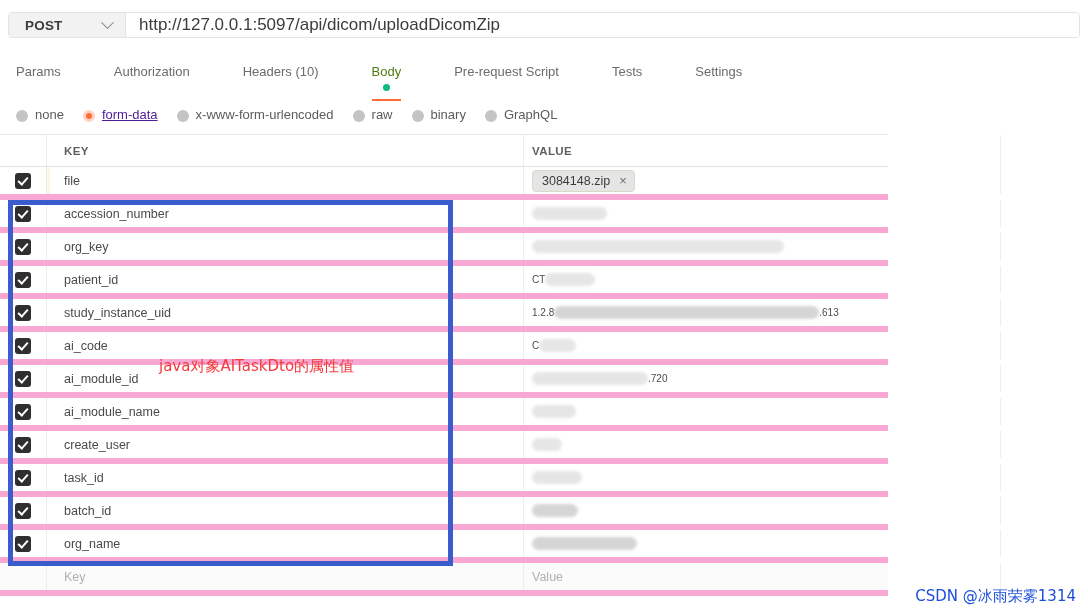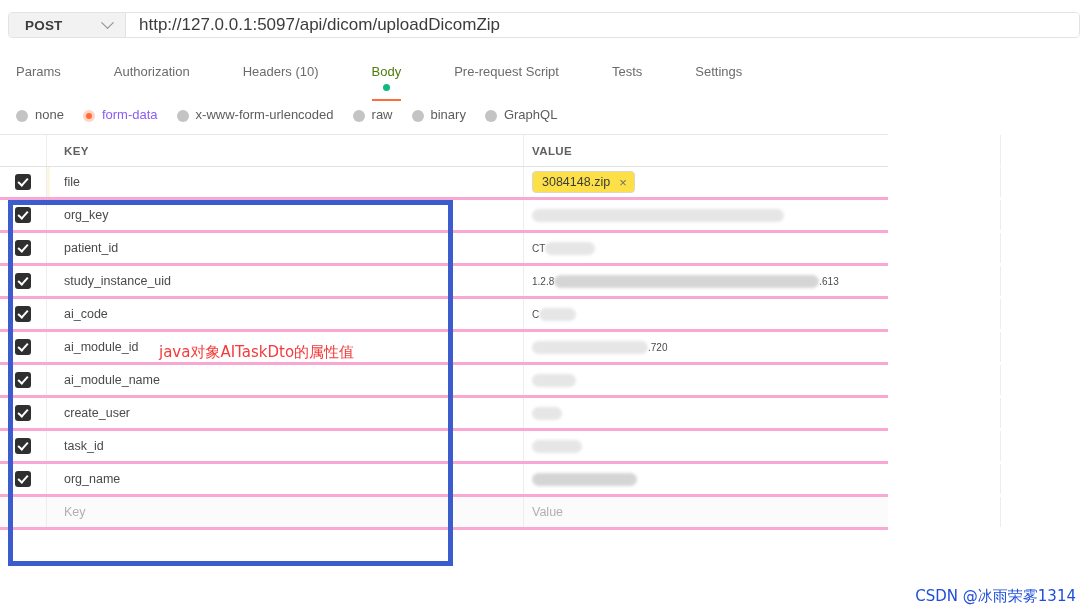--- a/index.html
+++ b/index.html
@@ -128,33 +128,33 @@
     background: #ffd4c4;
   }
   .radio-opt.selected .radio-dot::after {
     content: "";
     position: absolute;
     left: 3px; top: 3px;
     width: 6px; height: 6px;
     border-radius: 50%;
     background: #ff6c37;
   }
-  .radio-opt.selected { color: #8b5cf6; }
+  .radio-opt.selected { color: #4c1d95; text-decoration: underline; }
 
   
   .table {
     position: absolute;
     left: 0; top: 134px;
     width: 888px;
     border-top: 1px solid #e8e8e8;
   }
   .trow {
     display: flex;
     height: 33px;
-    border-bottom: 3px solid #f9a8d4;
+    border-bottom: 6px solid #f9a8d4;
     background: #ffffff;
   }
   .trow.head {
     height: 32px;
     background: #ffffff;
     border-bottom: 1px solid #e2e2e2;
   }
   .trow.placeholder { background: #fbfbfb; }
   .c-check {
     width: 47px;
@@ -236,21 +236,21 @@
   }
 
   
   .file-chip {
     display: inline-flex;
     align-items: center;
     gap: 9px;
     border: 1px solid #ddd7c9;
     border-radius: 4px;
     padding: 3px 7px 3px 9px;
-    background: #fde047;
+    background: #e5e5e5;
     font-size: 12.5px;
     color: #3c3c3c;
     cursor: pointer;
   }
   .chip-x {
     font-size: 13px;
     color: #6e6e6e;
     line-height: 1;
     cursor: pointer;
   }
@@ -283,21 +283,21 @@
     left: 8px; top: 200px;
     width: 445px; height: 366px;
     border: 5px solid #3a5ccc;
     pointer-events: none;
     z-index: 5;
   }
 
   
   .annotation {
     position: absolute;
-    left: 159px; top: 343px;
+    left: 159px; top: 357px;
     font-size: 15px;
     color: #f43a3a;
     font-family: "DejaVu Sans", "Liberation Sans", sans-serif;
     white-space: nowrap;
     z-index: 8;
   }
 
   
   .watermark {
     position: absolute;
@@ -390,20 +390,32 @@
       <div class="c-key">file</div>
       <div class="c-val">
         <span class="file-chip">
           <span>3084148.zip</span>
           <span class="chip-x">×</span>
         </span>
       </div>
       <div class="c-desc"></div>
     </div>
 
+    <div class="trow">
+      <div class="c-check">
+        <span class="cb"></span>
+      </div>
+      <div class="c-key">accession_number</div>
+      <div class="c-val">
+        <span class="redact">
+          <span class="blur" style="width:75px"></span>
+        </span>
+      </div>
+      <div class="c-desc"></div>
+    </div>
 
     <div class="trow">
       <div class="c-check">
         <span class="cb"></span>
       </div>
       <div class="c-key">org_key</div>
       <div class="c-val">
         <span class="redact">
           <span class="blur" style="width:252px"></span>
         </span>
@@ -500,20 +512,32 @@
       </div>
       <div class="c-key">task_id</div>
       <div class="c-val">
         <span class="redact">
           <span class="blur" style="width:50px"></span>
         </span>
       </div>
       <div class="c-desc"></div>
     </div>
 
+    <div class="trow">
+      <div class="c-check">
+        <span class="cb"></span>
+      </div>
+      <div class="c-key">batch_id</div>
+      <div class="c-val">
+        <span class="redact">
+          <span class="blur dark" style="width:46px"></span>
+        </span>
+      </div>
+      <div class="c-desc"></div>
+    </div>
 
     <div class="trow">
       <div class="c-check">
         <span class="cb"></span>
       </div>
       <div class="c-key">org_name</div>
       <div class="c-val">
         <span class="redact">
           <span class="blur dark" style="width:105px"></span>
         </span>

